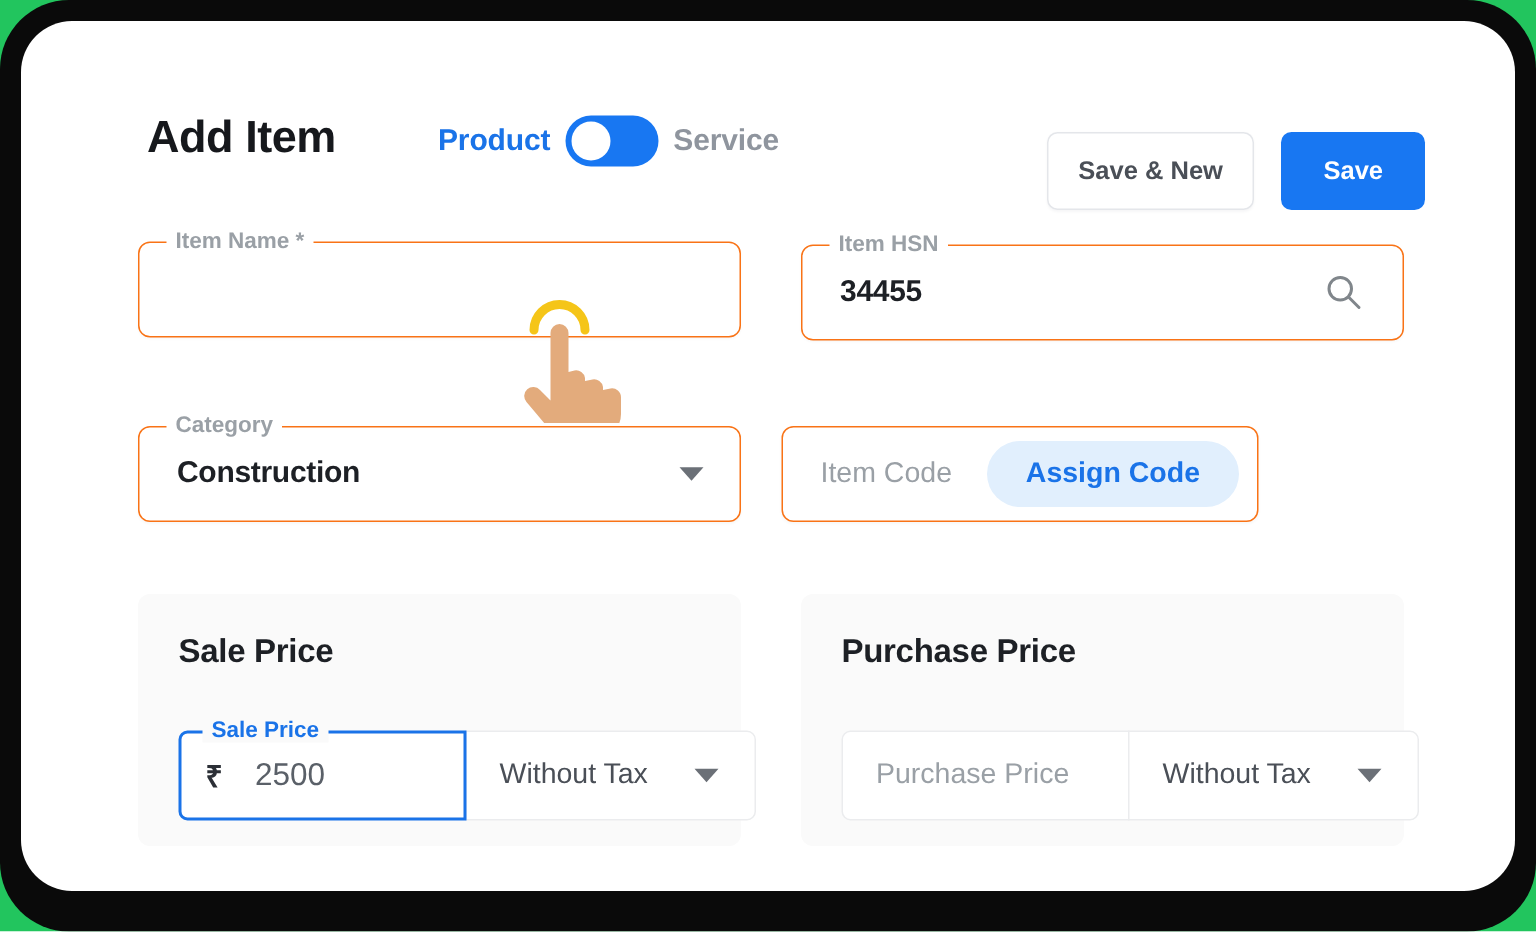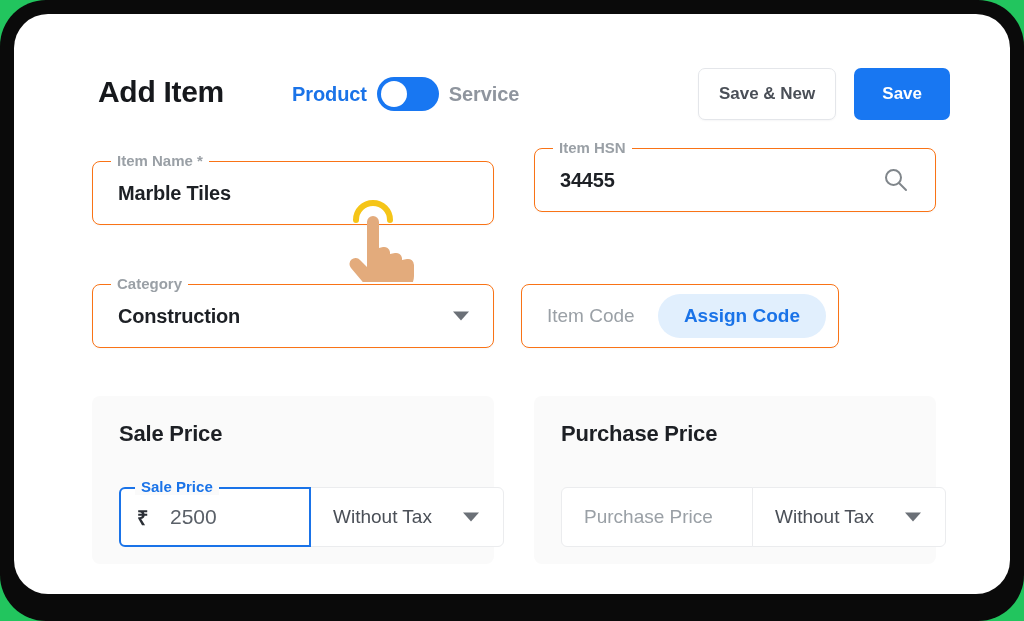--- a/index.html
+++ b/index.html
@@ -95,21 +95,21 @@
     top: 4px;
     width: 26px;
     height: 26px;
     background: #ffffff;
     border-radius: 50%;
   }
 
   #header-actions {
     position: absolute;
     right: 60px;
-    top: 54px;
+    top: 74px;
     display: flex;
     align-items: center;
     gap: 18px;
   }
 
   #save-new-button {
     height: 52px;
     padding: 0 20px;
     display: flex;
     align-items: center;
@@ -183,21 +183,21 @@
     left: 25px;
     top: 50%;
     transform: translateY(-50%);
     font-size: 19px;
     font-weight: normal;
     color: #9aa0a6;
   }
 
   
   #field-item-name { left: 78px;  top: 27px;  width: 402px; height: 64px; }
-  #field-item-hsn  { left: 520px; top: 14px;  width: 402px; height: 64px; }
+  #field-item-hsn  { left: 520px; top: 29px;  width: 402px; height: 64px; }
   #field-category  { left: 78px;  top: 150px; width: 402px; height: 64px; }
   #field-item-code { left: 507px; top: 150px; width: 318px; height: 64px; text-align: center; }
 
   
   #hsn-search-icon {
     position: absolute;
     right: 26px;
     top: 50%;
     transform: translateY(-50%);
     width: 26px;
@@ -369,21 +369,20 @@
         <div id="save-new-button">Save &amp; New</div>
         <div id="save-button">Save</div>
       </div>
 
     </div>
 
     <div id="form-area">
 
       <div id="field-item-name" class="field-outlined">
         <span class="field-legend">Item Name *</span>
-        <span class="field-value">Marble Tiles</span>
       </div>
 
       <div id="field-item-hsn" class="field-outlined">
         <span class="field-legend">Item HSN</span>
         <span class="field-value">34455</span>
         <span id="hsn-search-icon">
           <svg width="26" height="26" viewBox="0 0 26 26">
             <circle cx="10.5" cy="10.5" r="7.5" fill="none" stroke="#80868b" stroke-width="2"></circle>
             <line x1="16" y1="16" x2="23" y2="23" stroke="#80868b" stroke-width="2" stroke-linecap="round"></line>
           </svg>

